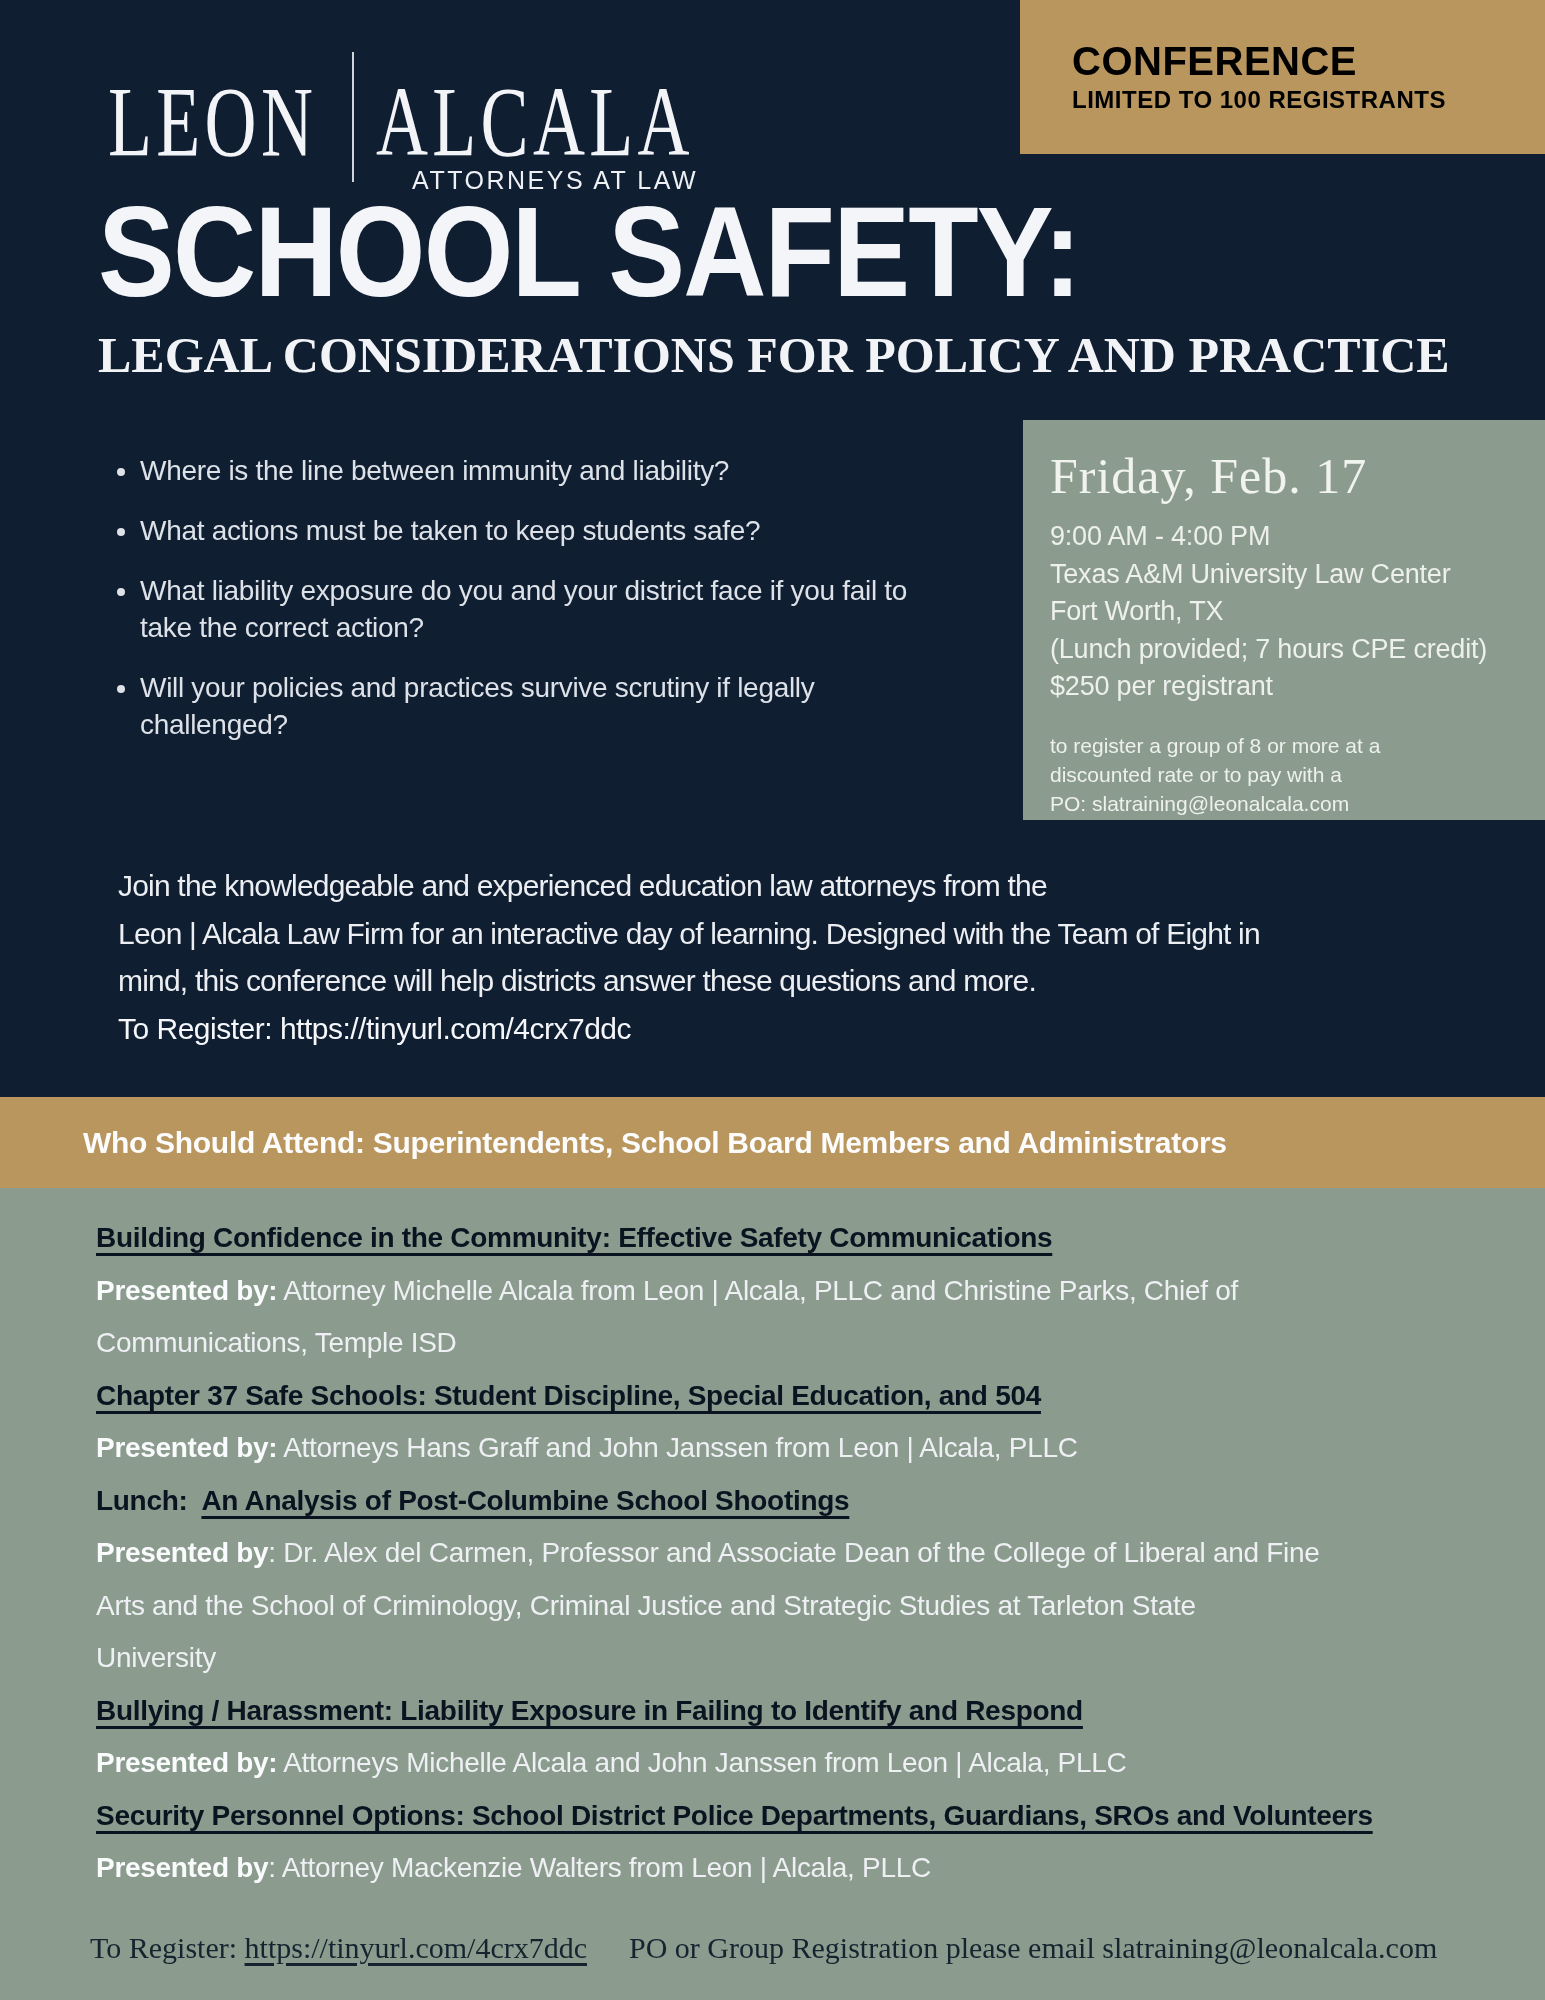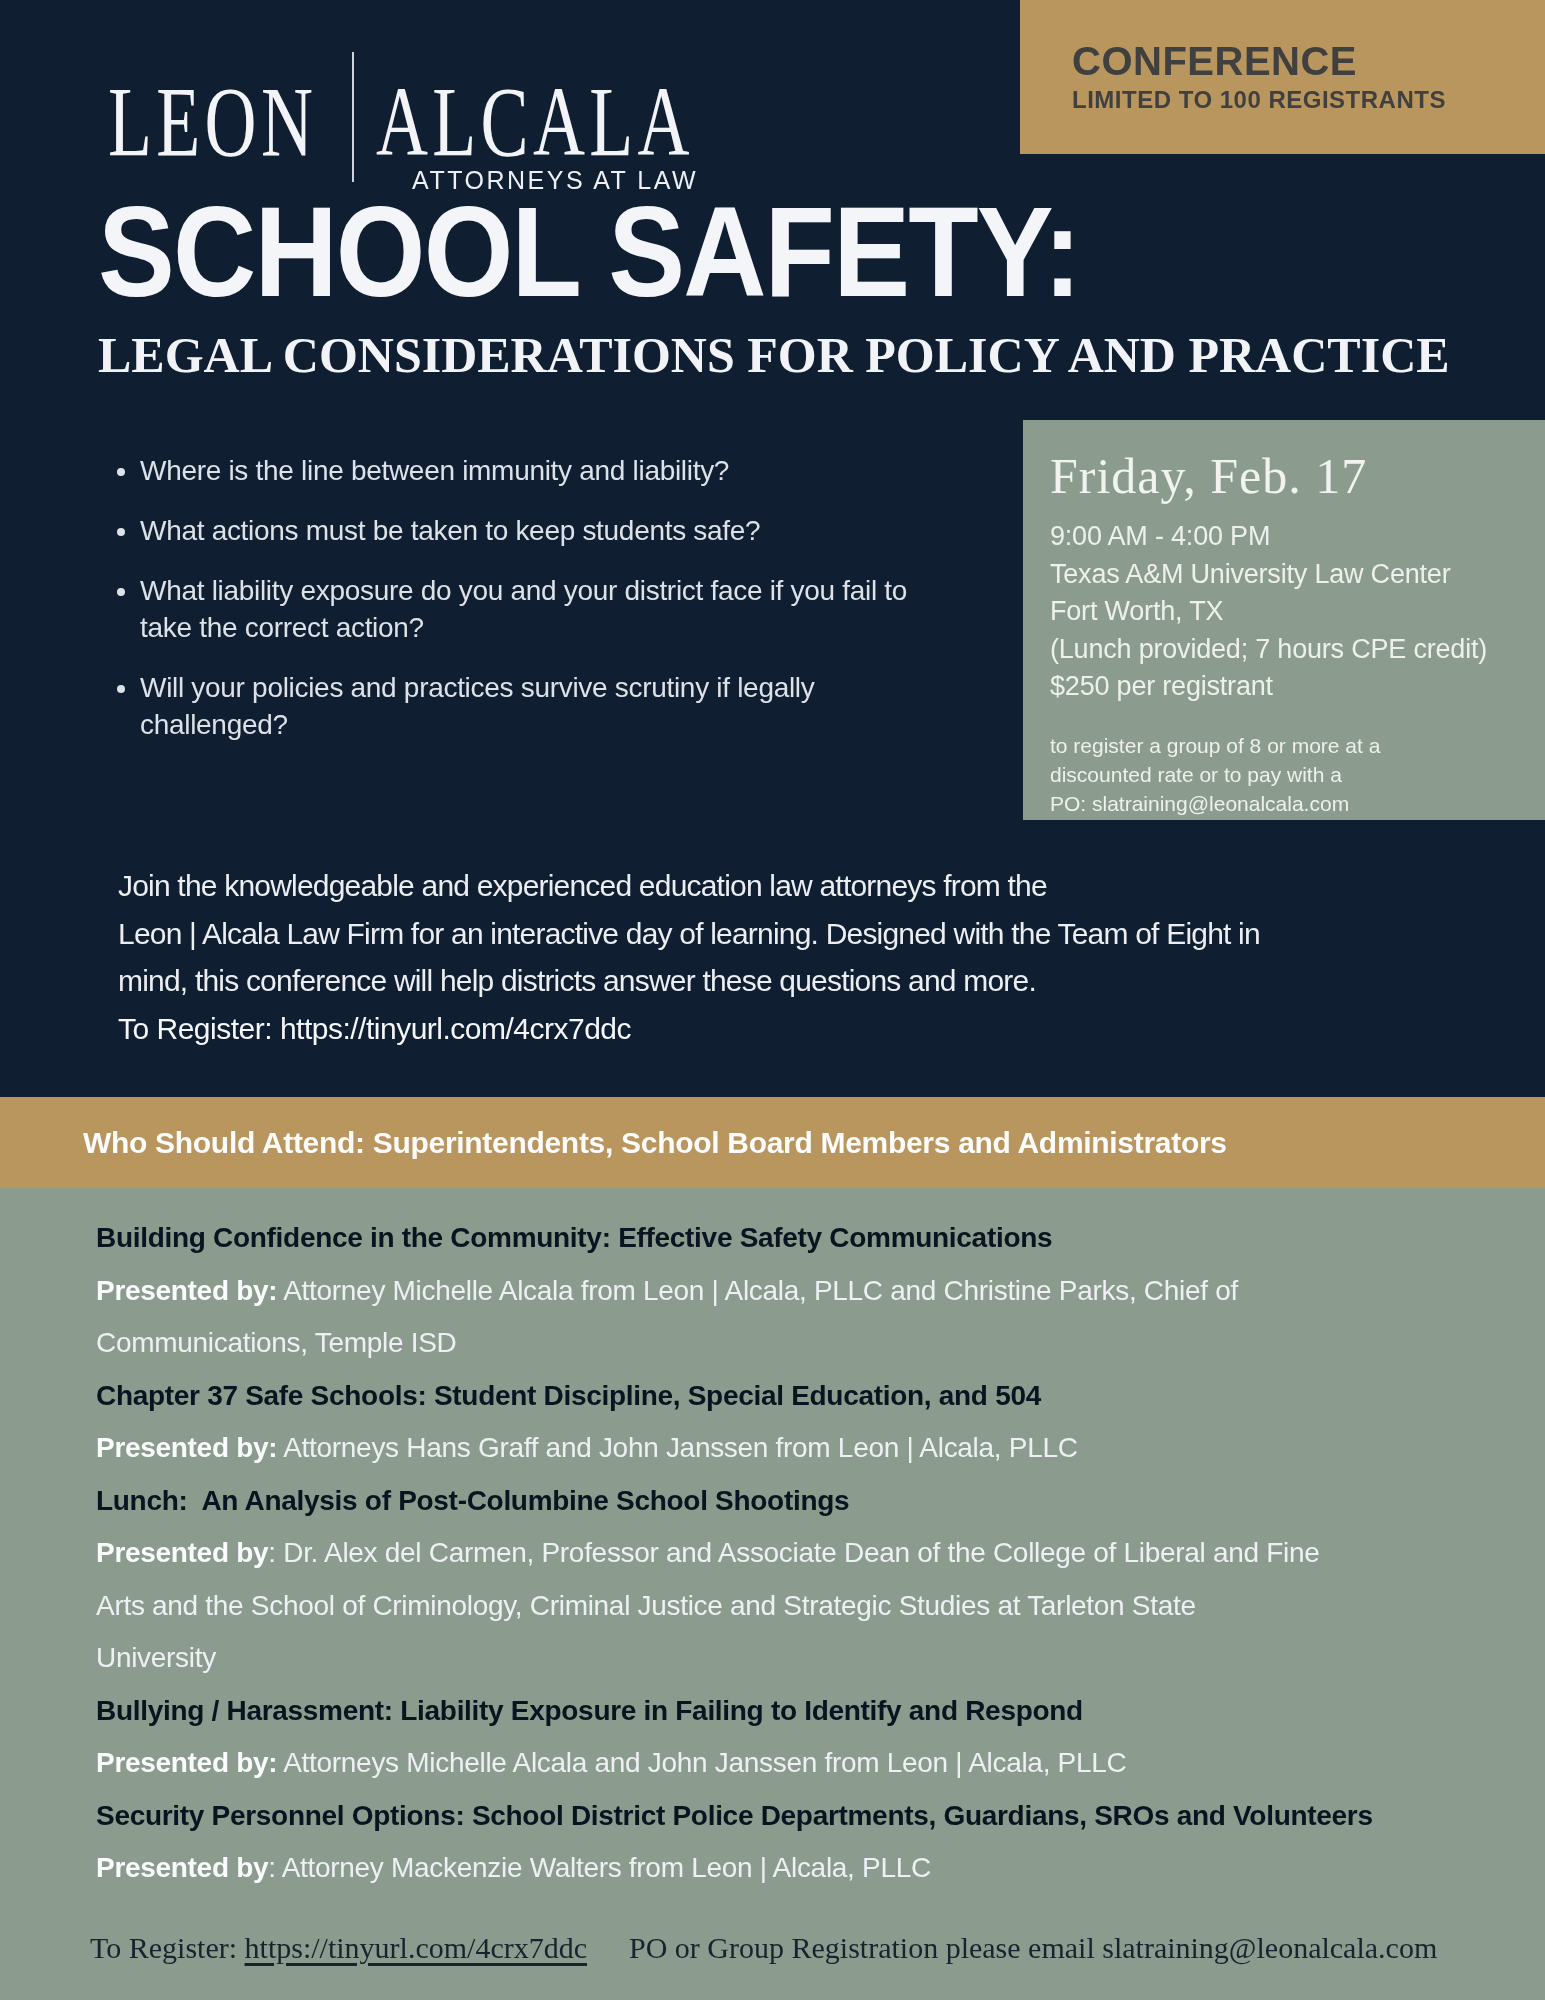--- a/index.html
+++ b/index.html
@@ -11,21 +11,21 @@
   .logo{position:absolute;left:0;top:0;width:760px;height:220px;color:#f3f4f8;}
   .logo-leon{position:absolute;left:108px;top:72px;font-family:"Liberation Serif",serif;
              font-size:100px;line-height:100px;letter-spacing:6px;transform:scaleX(.72);transform-origin:left top;}
   .logo-bar{position:absolute;left:352px;top:52px;width:2px;height:130px;background:#cfd4db;}
   .logo-alcala{position:absolute;left:376px;top:72px;font-family:"Liberation Serif",serif;
              font-size:100px;line-height:100px;letter-spacing:6px;transform:scaleX(.72);transform-origin:left top;}
   .logo-tagline{position:absolute;left:381px;top:166px;width:317px;text-align:right;
              font-size:25px;letter-spacing:2.5px;color:#eef0f4;}
   
   .badge{position:absolute;right:0;top:0;width:525px;height:154px;background:#b8965d;
-         display:flex;flex-direction:column;justify-content:center;padding-left:52px;box-sizing:border-box;color:#404040;}
+         display:flex;flex-direction:column;justify-content:center;padding-left:52px;box-sizing:border-box;color:#000000;}
   .badge-line1{font-size:40px;font-weight:700;letter-spacing:.5px;line-height:46px;}
   .badge-line2{font-size:24px;font-weight:700;letter-spacing:.5px;line-height:32px;}
   
   .main-title{position:absolute;left:98px;top:192px;font-size:128px;font-weight:700;color:#f4f5f9;
               letter-spacing:-2px;white-space:nowrap;transform:scaleX(.9);transform-origin:left top;line-height:120px;}
   .sub-title{position:absolute;left:98px;top:326px;font-family:"Liberation Serif",serif;font-weight:700;
              font-size:50px;color:#f2f3f7;white-space:nowrap;letter-spacing:0;}
   
   .questions{position:absolute;left:108px;top:452px;width:840px;color:#dde1e8;}
   .questions ul{margin:0;padding:0 0 0 32px;list-style:disc;}
@@ -46,21 +46,21 @@
   
   .attend-banner{position:absolute;left:0;top:1097px;width:1545px;height:91px;background:#b8965d;
                  display:flex;align-items:center;padding-left:83px;box-sizing:border-box;}
   .attend-banner span{font-size:30px;font-weight:700;color:#fdfcfd;letter-spacing:-.3px;}
   
   .sessions{position:absolute;left:0;top:1188px;width:1545px;height:812px;background:#8b9c8f;
             box-sizing:border-box;padding:24px 60px 0 96px;}
   .s-line{font-size:28px;line-height:52.5px;letter-spacing:-.3px;}
   .s-title-line{color:#0a1420;font-weight:700;}
   .s-prefix{text-decoration:none;}
-  .s-title{text-decoration-thickness:2.5px;text-underline-offset:6px;}
+  .s-title{text-decoration:underline;text-decoration-thickness:2.5px;text-underline-offset:6px;}
   .s-presented{color:#eef0f4;font-weight:300;}
   .s-presented b{font-weight:700;color:#fafbfd;}
   
   .footer{position:absolute;left:90px;top:1928px;width:1400px;font-family:"Liberation Serif",serif;
           font-size:30px;color:#16242f;line-height:40px;}
   .footer a{color:#16242f;text-decoration:underline;text-underline-offset:5px;}
   .footer .po{margin-left:42px;margin-top:20px;}
 </style>
 </head>
 <body>

